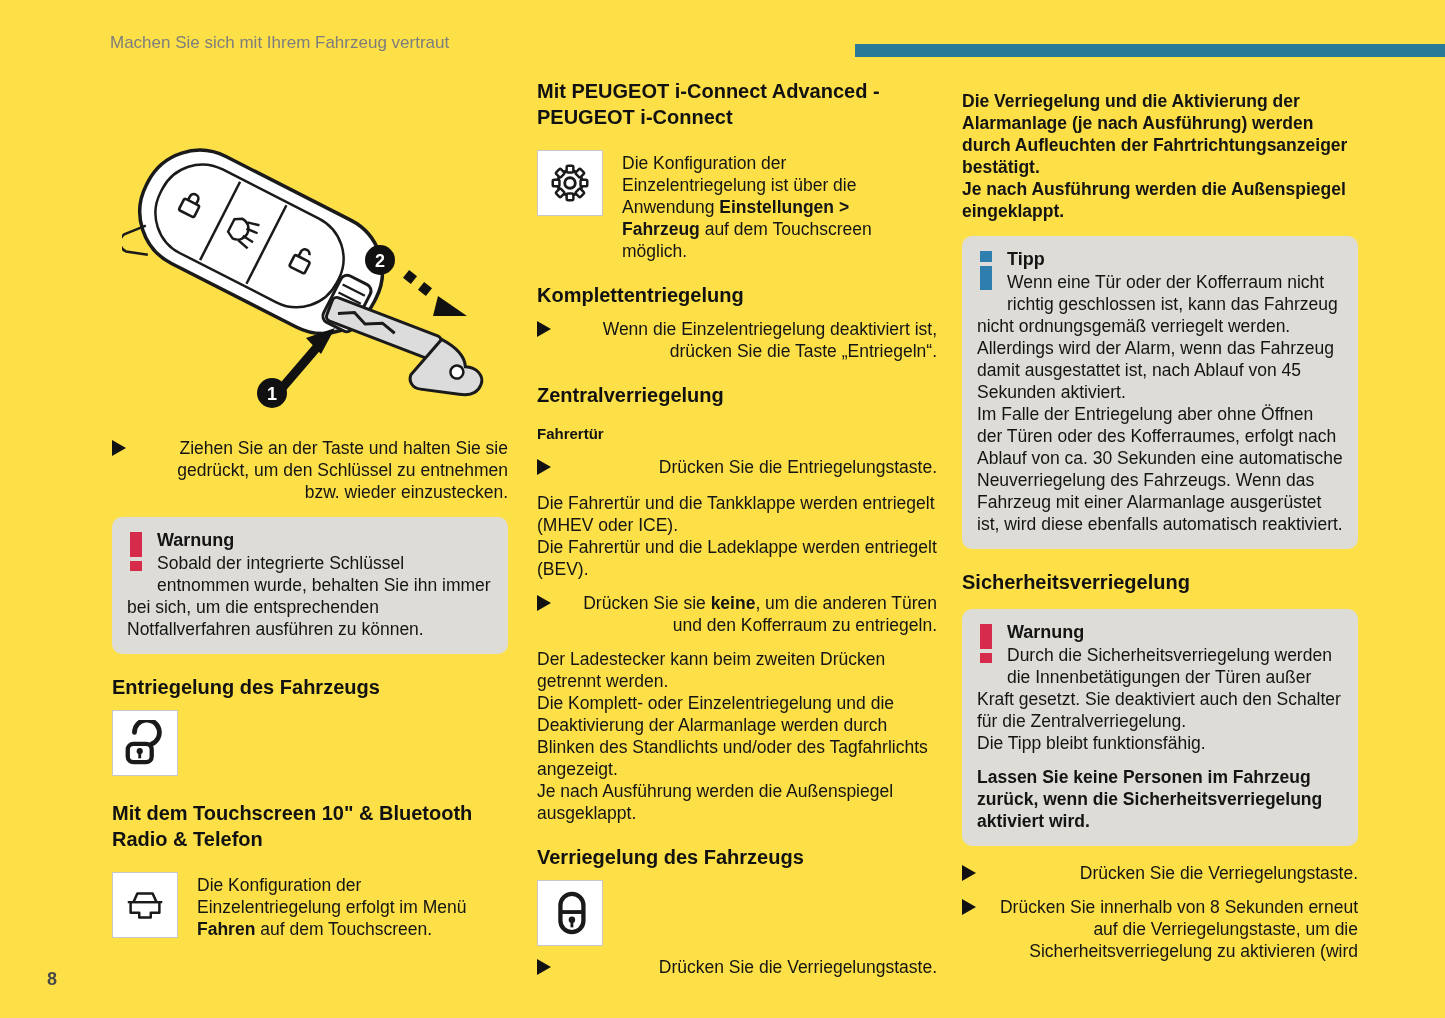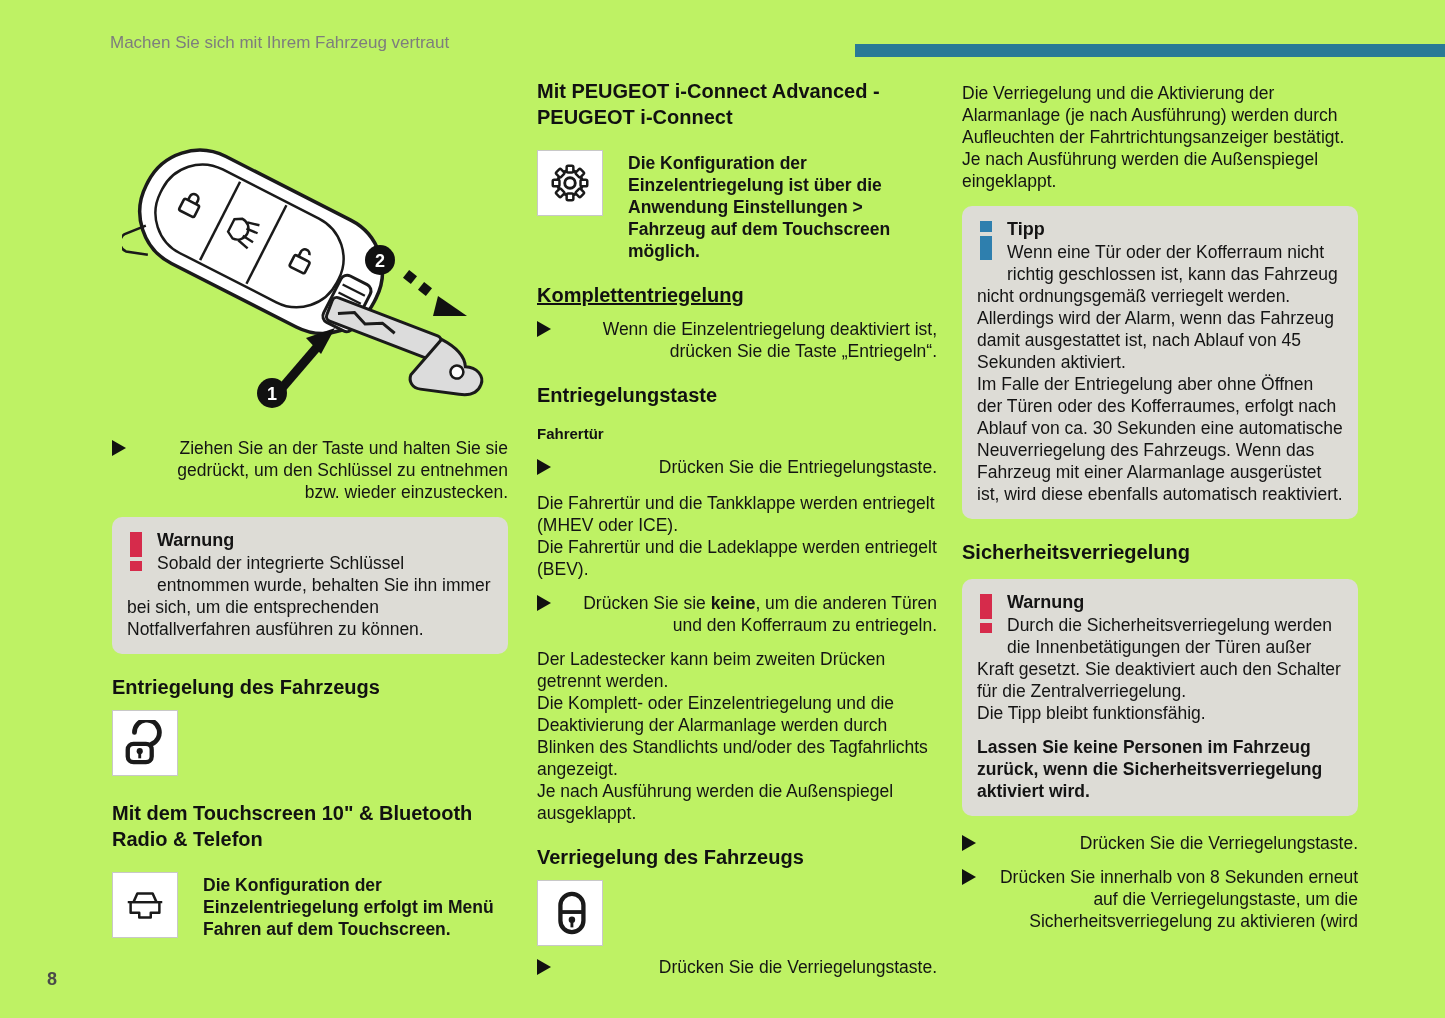--- a/index.html
+++ b/index.html
@@ -1,17 +1,17 @@
 <!DOCTYPE html>
 <html style="--accent-teal: #287a96; --tip-blue: #2e7fae; --warning-red: #d62b4b; --box-gray: #dddcd6;"><head>
 <meta charset="utf-8">
 <style>
   html,body { margin:0; padding:0; background:#ffffff; }
   body { width:1445px; height:1018px; font-family:"Liberation Sans", sans-serif; color:#141414; }
-  .page { position:relative; width:1445px; height:1018px; background:#bef264; overflow:hidden; }
+  .page { position:relative; width:1445px; height:1018px; background:#fde047; overflow:hidden; }
 
   .header-title { position:absolute; left:110px; top:33px; font-size:17px; color:#7d7d7d; }
   .accent-bar { position:absolute; left:855px; top:44px; width:590px; height:13px; background:var(--accent-teal,#287a96); }
   .page-number { position:absolute; left:47px; top:969px; font-size:18px; font-weight:bold; color:#4a4a4a; }
 
   .col { position:absolute; top:78px; font-size:17.5px; line-height:22px; }
   .col-left  { left:112px; width:396px; }
   .col-mid   { left:537px; width:400px; }
   .col-right { left:962px; width:396px; }
 
@@ -29,21 +29,21 @@
   .graybox { background:var(--box-gray,#dddcd6); border-radius:10px; padding:12px 15px 14px; margin:14px 0 16px; }
   .graybox .box-title { font-weight:bold; font-size:18px; line-height:23px; }
   .glyph { float:left; width:12px; margin:3px 15px 4px 3px; }
   .glyph .bar-red  { width:12px; height:25px; background:var(--warning-red,#d62b4b); }
   .glyph .dot-red  { width:12px; height:10px; background:var(--warning-red,#d62b4b); margin-top:4px; }
   .glyph .dot-blue { width:12px; height:11px; background:var(--tip-blue,#2e7fae); }
   .glyph .bar-blue { width:12px; height:24px; background:var(--tip-blue,#2e7fae); margin-top:4px; }
 
   .iconbox { width:64px; height:64px; border:1px solid #c8c8c8; background:#fff;
              display:flex; align-items:center; justify-content:center; flex:0 0 64px; }
-  .icon-row { display:flex; gap:25px; margin:20px 0 10px;font-weight:bold; }
+  .icon-row { display:flex; gap:19px; margin:20px 0 10px; }
   .icon-row .rtxt { width:305px; padding-top:2px; }
 
   .illustration { margin:22px 0 14px 10px; }
 </style>
 </head>
 <body>
 
 <div class="page">
 
   <div class="header-title">Machen Sie sich mit Ihrem Fahrzeug vertraut</div>
@@ -170,28 +170,28 @@
             </g>
             <circle cx="24" cy="24" r="5.5" stroke-width="3" fill="#fff"></circle>
           </g>
         </svg>
       </div>
       <div class="rtxt">
         <span>Die Konfiguration der Einzelentriegelung ist über die Anwendung </span><b>Einstellungen &gt; Fahrzeug</b><span> auf dem Touchscreen möglich.</span>
       </div>
     </div>
 
-    <h2 class="section" style="text-decoration:underline;">Komplettentriegelung</h2>
+    <h2 class="section" style="">Komplettentriegelung</h2>
 
     <div class="bullet">
       <span class="marker"><span class="tri"></span></span>
       <span class="btxt">Wenn die Einzelentriegelung deaktiviert ist, drücken Sie die Taste „Entriegeln“.</span>
     </div>
 
-    <h2 class="section">Entriegelungstaste</h2>
+    <h2 class="section">Zentralverriegelung</h2>
     <h3 class="sub">Fahrertür</h3>
 
     <div class="bullet">
       <span class="marker"><span class="tri"></span></span>
       <span class="btxt">Drücken Sie die Entriegelungstaste.</span>
     </div>
 
     <div class="para-group">
       <p>Die Fahrertür und die Tankklappe werden entriegelt (MHEV oder ICE).</p>
       <p>Die Fahrertür und die Ladeklappe werden entriegelt (BEV).</p>
@@ -221,21 +221,21 @@
 
 
     <div class="bullet">
       <span class="marker"><span class="tri"></span></span>
       <span class="btxt">Drücken Sie die Verriegelungstaste.</span>
     </div>
   </div>
 
   <div class="col col-right">
 
-    <div class="para-group" style="margin-top:4px;">
+    <div class="para-group" style="margin-top:12px;font-weight:bold;">
       <p>Die Verriegelung und die Aktivierung der Alarmanlage (je nach Ausführung) werden durch Aufleuchten der Fahrtrichtungsanzeiger bestätigt.</p>
       <p>Je nach Ausführung werden die Außenspiegel eingeklappt.</p>
     </div>
 
     <div class="graybox">
       <div class="glyph">
         <div class="dot-blue"></div>
           <div class="bar-blue"></div>
       </div>
       <div class="box-title">Tipp</div>

